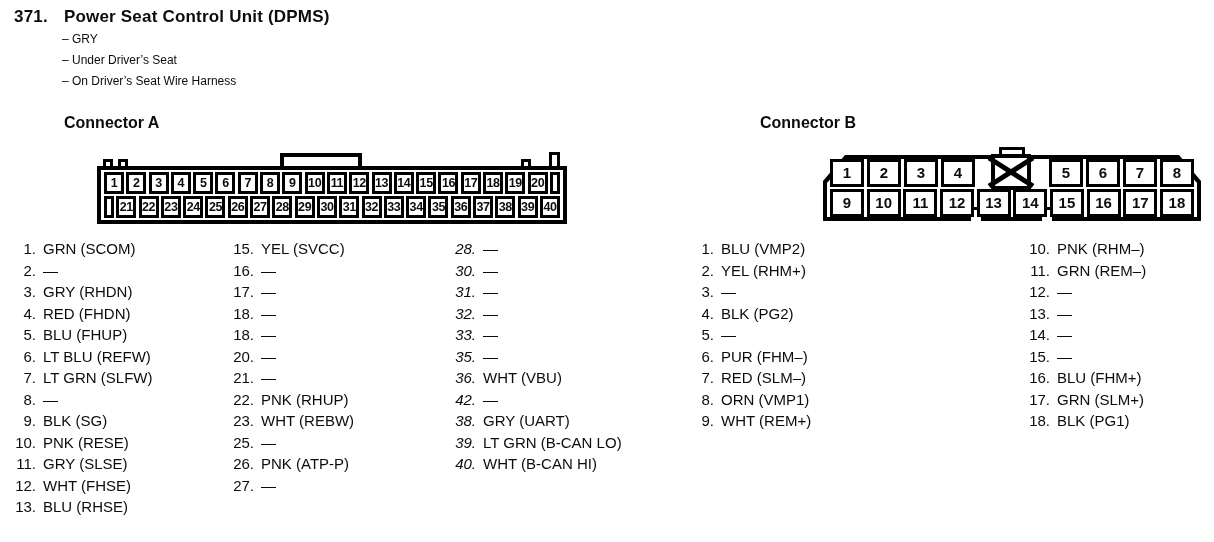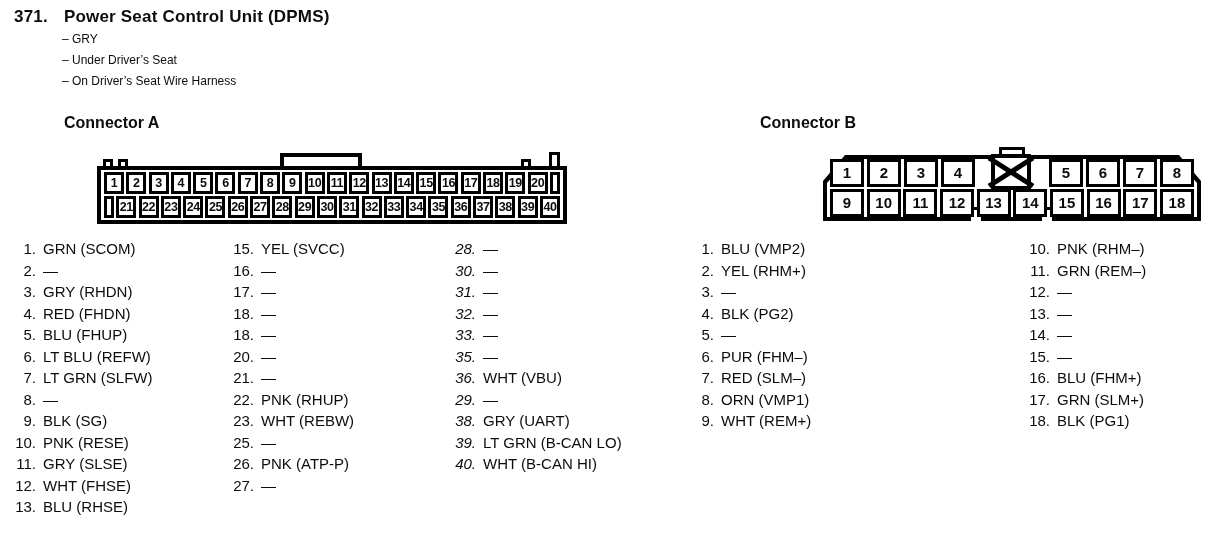--- a/index.html
+++ b/index.html
@@ -418,21 +418,21 @@
     <span class="lnum">35.</span>
     <span class="llab">—</span>
   </div>
 
   <div class="lrow">
     <span class="lnum">36.</span>
     <span class="llab">WHT (VBU)</span>
   </div>
 
   <div class="lrow">
-    <span class="lnum">29.</span>
+    <span class="lnum">42.</span>
     <span class="llab">—</span>
   </div>
 
   <div class="lrow">
     <span class="lnum">38.</span>
     <span class="llab">GRY (UART)</span>
   </div>
 
   <div class="lrow">
     <span class="lnum">39.</span>

